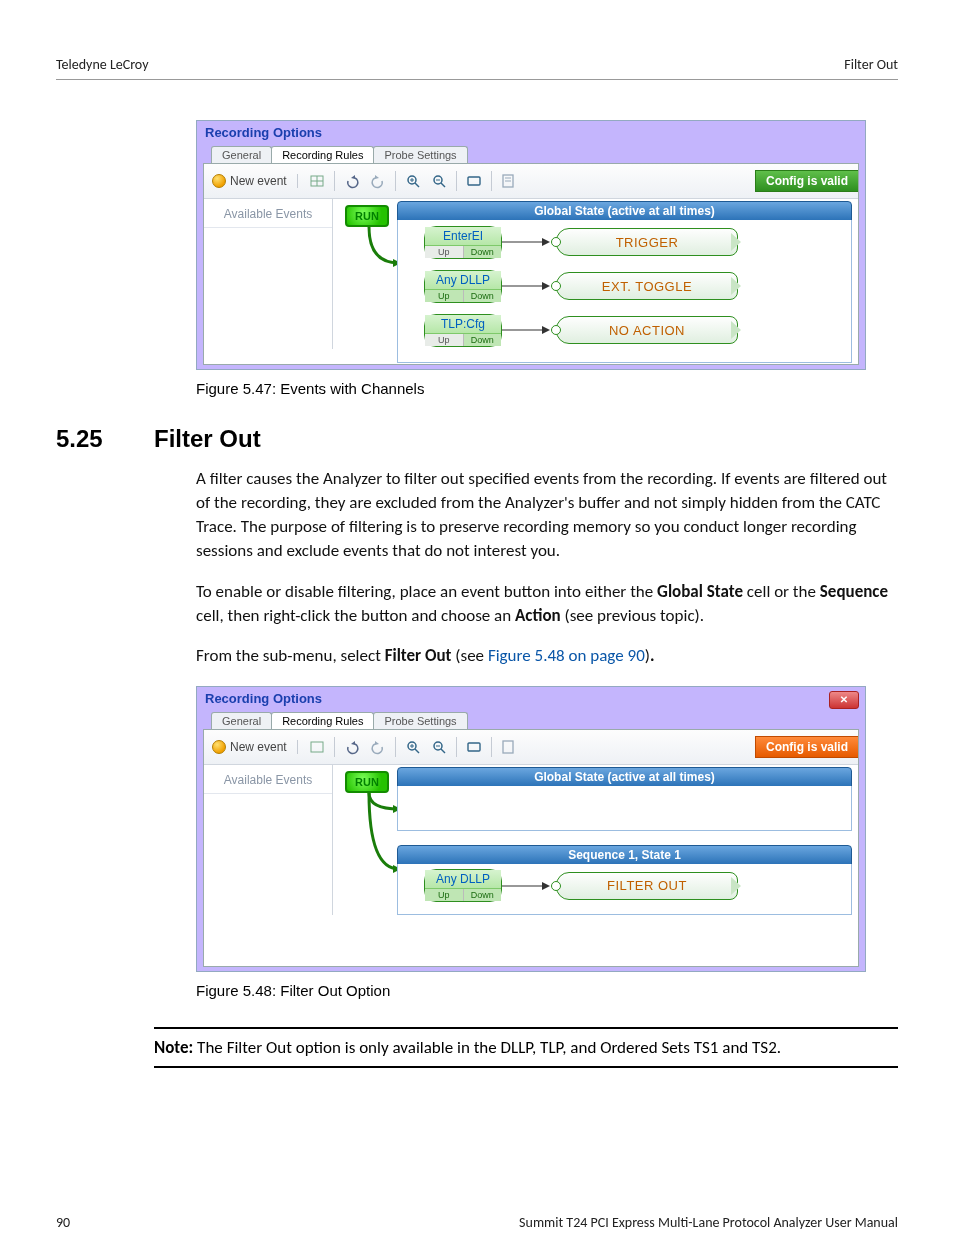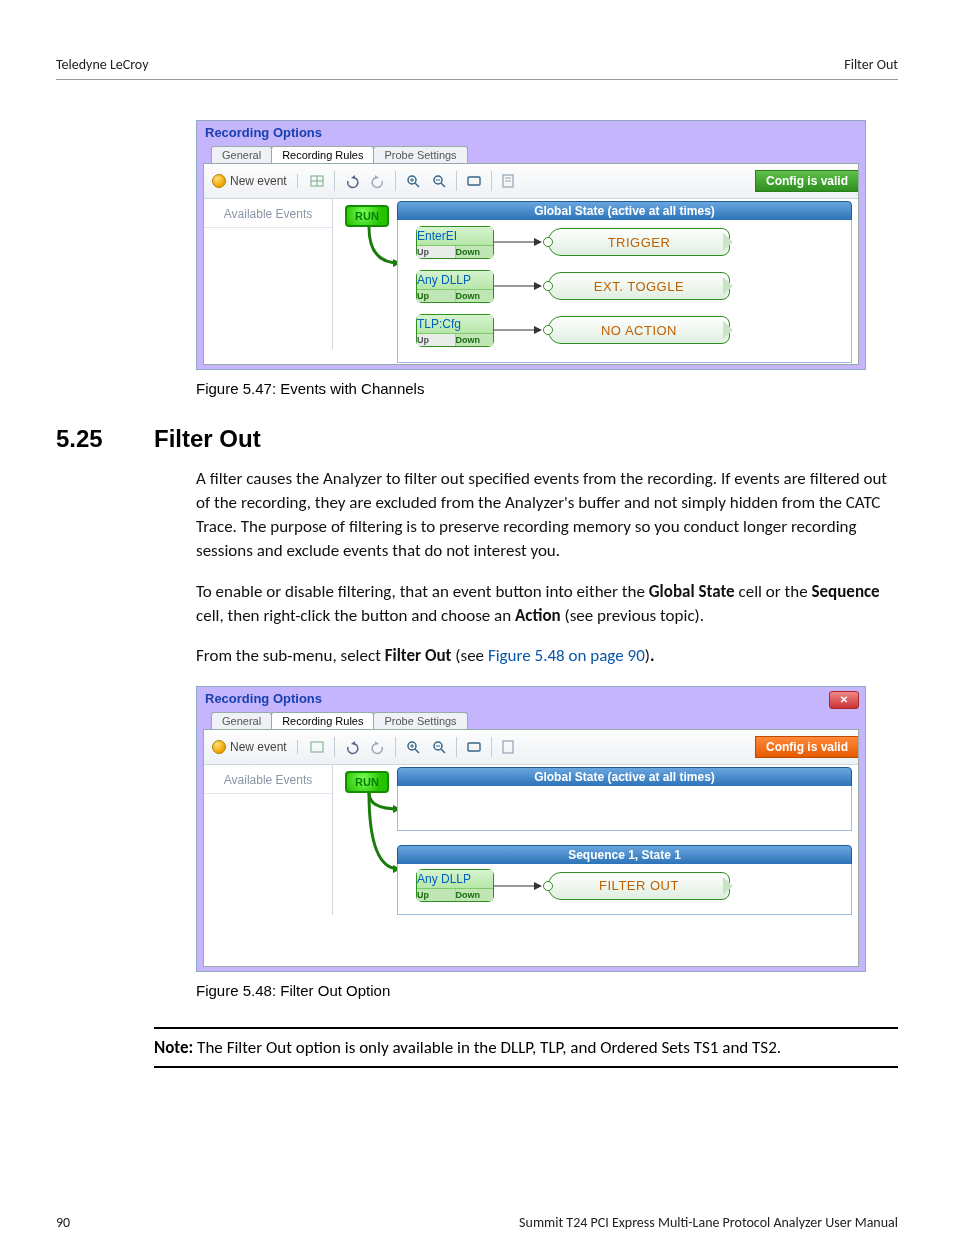--- a/index.html
+++ b/index.html
@@ -182,36 +182,36 @@
     border-top-left-radius:4px; border-top-right-radius:4px;
   }
   .statebody {
     position:absolute; left:64px; right:6px;
     border: 1px solid #9cbde0;
     border-top:none;
     background:#fff;
   }
   .row { display:flex; align-items:center; height:44px; }
   .eventbox {
-    margin-left: 18px;
+    margin-left: 26px;
     width: 76px;
     border:1px solid #2e8f1f;
-    border-radius:6px;
-    text-align:left;
+    border-radius:12px;
+    text-align:center;
     background:#fff;
   }
   .eventbox .lbl {
     background: linear-gradient(#d6f3cf,#b6e7a8);
     color:#0060c0;
     font-size:12px;
     padding:2px 0;
     border-bottom:1px solid #7ec96a;
   }
   .eventbox .ud {
-    display:flex; font-size:9px;font-weight:bold;
+    display:flex; font-size:9px;
   }
   .eventbox .ud span {
     flex:1; padding:1px 0;
     background:#e8ece8;
     color:#555;
   }
   .eventbox .ud span.on {
     background:#bfe6b4;
     color:#1a6b0f;
   }
@@ -404,21 +404,21 @@
   <div class="figcap">Figure 5.47:  Events with Channels</div>
 
   <h2 class="section">
     <span class="num">5.25</span>
     <span>Filter Out</span>
   </h2>
 
   <div class="body">
     <p>A filter causes the Analyzer to filter out specified events from the recording. If events are filtered out of the recording, they are excluded from the Analyzer's buffer and not simply hidden from the CATC Trace. The purpose of filtering is to preserve recording memory so you conduct longer recording sessions and exclude events that do not interest you.</p>
     <p>
-      <span>To enable or disable filtering, that an event button into either the </span><b>Global State</b><span> cell or the </span><b>Sequence</b><span> cell, then right-click the button and choose an </span><b>Action</b><span> (see previous topic).</span>
+      <span>To enable or disable filtering, place an event button into either the </span><b>Global State</b><span> cell or the </span><b>Sequence</b><span> cell, then right-click the button and choose an </span><b>Action</b><span> (see previous topic).</span>
     </p>
     <p>
       <span>From the sub-menu, select </span><b>Filter Out</b><span> (see </span><span class="link">Figure 5.48 on page 90</span><span>)</span><b>.</b>
     </p>
   </div>
 
   <div class="figwrap" style="margin-top:18px;">
     <div class="panel" style="height:284px;">
       <div class="titlebar">Recording Options</div>
       <div class="closebtn">✕</div>

